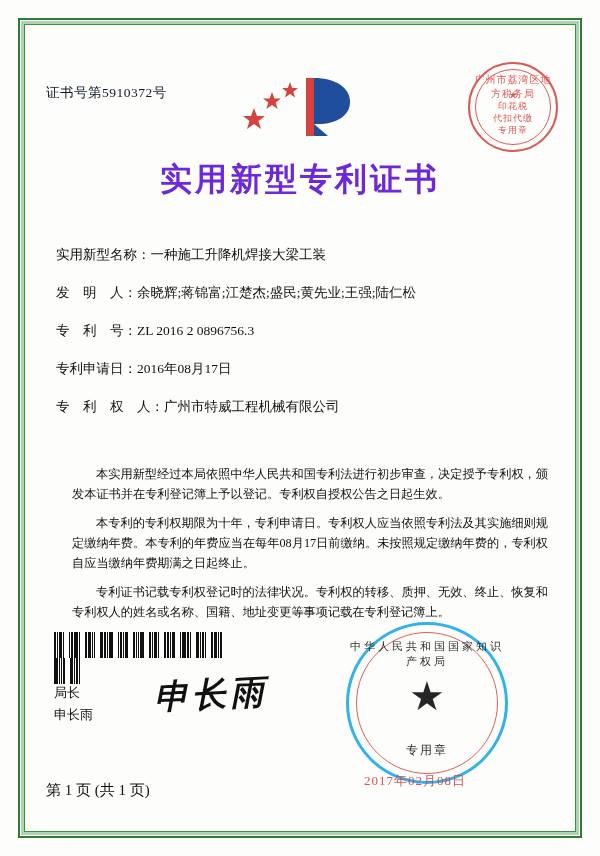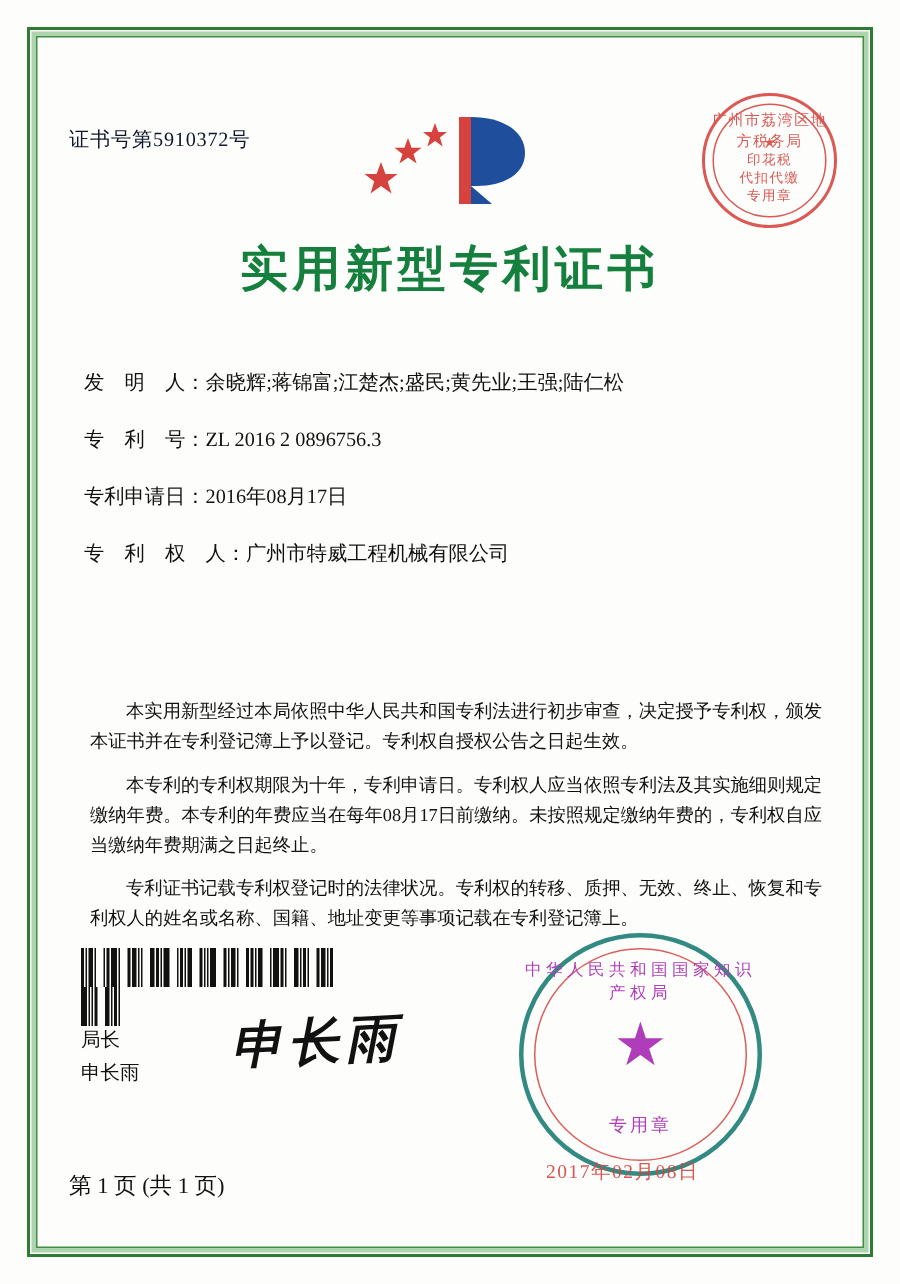--- a/index.html
+++ b/index.html
@@ -79,36 +79,36 @@
   .seal-top .star{
     position:absolute;left:50%;top:26px;transform:translateX(-50%);
     font-size:9px;
   }
 
   .title{
     position:absolute;left:0;right:0;top:112px;
     text-align:center;
     font-size:32px;font-weight:bold;letter-spacing:3px;
     font-family:"DejaVu Serif", serif;
-    color:#15803d;
+    color:#6d28d9;
   }
 
   .fields{
     position:absolute;left:10px;right:0;top:190px;
     font-size:13.5px;line-height:38px;color:#111;
   }
   .field{white-space:nowrap;}
   .flabel{display:inline-block;}
   .fvalue{}
 
   .body-text{
     position:absolute;left:10px;right:6px;top:418px;
     font-size:12.2px;line-height:20px;text-align:justify;color:#111;
   }
-  .body-text p{margin:0 0 9px 4px;text-indent:24px;}
+  .body-text p{margin:0 0 9px 16px;text-indent:24px;}
 
   .barcode{
     position:absolute;left:8px;top:586px;
     width:170px;height:26px;
   }
   .barcode span{
     display:inline-block;height:26px;background:#111;margin-right:1px;vertical-align:top;
   }
 
   .sig-block{
@@ -121,21 +121,21 @@
     font-family:"DejaVu Serif", serif;
     font-style:italic;font-weight:bold;
     color:#111;letter-spacing:4px;
     transform:rotate(-3deg);
   }
 
   
   .seal-big{
     position:absolute;left:300px;top:576px;
     width:156px;height:156px;border-radius:50%;
-    border:3px solid #0f766e;color:#a21caf;
+    border:3px solid #0ea5e9;color:#000000;
     opacity:.85;
   }
   .seal-big .ring2{position:absolute;inset:7px;border-radius:50%;border:1px solid #d6433e;}
   .seal-big .arc-top{
     position:absolute;left:0;right:0;top:14px;text-align:center;
     font-size:11px;letter-spacing:3px;
   }
   .seal-big .bigstar{
     position:absolute;left:50%;top:52px;transform:translateX(-50%);
     font-size:40px;line-height:40px;
@@ -187,20 +187,23 @@
     <div class="seal-top">
       <div class="ring"></div>
       <div class="txt-arc">广州市荔湾区地方税务局</div>
       <div class="star">★</div>
       <div class="txt-mid">印花税<br>代扣代缴<br>专用章</div>
     </div>
 
     <div class="title">实用新型专利证书</div>
 
     <div class="fields">
+      <div class="field">
+        <span class="flabel">实用新型名称：</span><span class="fvalue">一种施工升降机焊接大梁工装</span>
+      </div>
       <div class="field">
         <span class="flabel">发　明　人：</span><span class="fvalue">余晓辉;蒋锦富;江楚杰;盛民;黄先业;王强;陆仁松</span>
       </div>
       <div class="field">
         <span class="flabel">专　利　号：</span><span class="fvalue">ZL 2016 2 0896756.3</span>
       </div>
       <div class="field">
         <span class="flabel">专利申请日：</span><span class="fvalue">2016年08月17日</span>
       </div>
       <div class="field">

